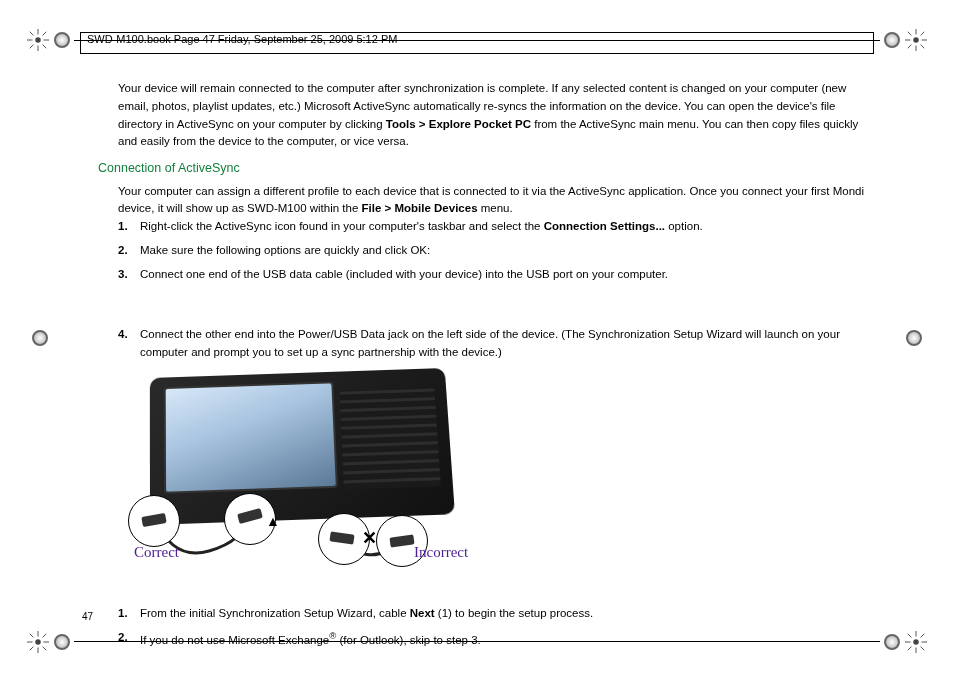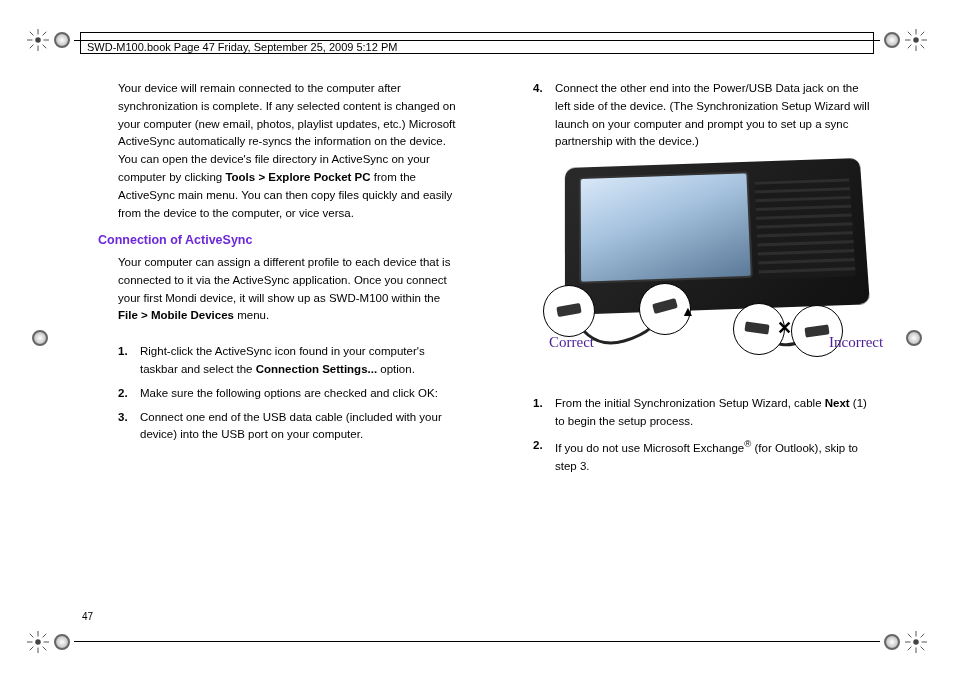--- a/index.html
+++ b/index.html
@@ -22,53 +22,54 @@
     .sun-bl { bottom: 29px; left: 27px; }
     .sun-br { bottom: 29px; right: 27px; }
     .header-box {
       position: absolute;
       top: 32px;
       left: 80px;
       right: 80px;
       height: 22px;
       border: 1px solid #000;
       display: flex;
-      align-items: flex-end;
+      align-items: flex-start;
       padding: 0 6px;
       font-size: 11px;
     }
     .page-content {
       position: absolute;
       top: 80px;
       left: 80px;
       right: 80px;
       bottom: 80px;
       display: flex;
       gap: 36px;
+      flex-direction: column;
     }
     .col {
       flex: 1;
       font-size: 11.5px;
       line-height: 1.55;
       color: #000;
     }
     .intro {
       padding-left: 38px;
       margin-bottom: 8px;
     }
     .section-title {
-      color: #6d28d9;
-      font-weight: bold;
+      color: #15803d;
+      font-weight: normal;
       font-size: 12.5px;
       padding-left: 18px;
       margin: 6px 0 4px 0;
     }
     .section-body {
       padding-left: 38px;
-      margin-bottom: 18px;
+      margin-bottom: 0;
     }
     .num-list {
       list-style: none;
       padding-left: 38px;
     }
     .num-list li {
       display: flex;
       margin-bottom: 6px;
     }
     .num {
@@ -280,21 +281,21 @@
       <span>Your computer can assign a different profile to each device that is connected to it via the ActiveSync application. Once you connect your first Mondi device, it will show up as SWD-M100 within the </span><span class="bold">File &gt; Mobile Devices</span><span> menu.</span>
     </p>
 
     <ol class="num-list">
       <li>
         <span class="num">1.</span>
         <span class="num-body"><span>Right-click the ActiveSync icon found in your computer's taskbar and select the </span><span class="bold">Connection Settings...</span><span> option.</span></span>
       </li>
       <li>
         <span class="num">2.</span>
-        <span class="num-body">Make sure the following options are checked and click OK:</span>
+        <span class="num-body">Make sure the following options are quickly and click OK:</span>
       </li>
     </ol>
 
 
     <ol class="num-list">
       <li>
         <span class="num">3.</span>
         <span class="num-body">Connect one end of the USB data cable (included with your device) into the USB port on your computer.</span>
       </li>
     </ol>

